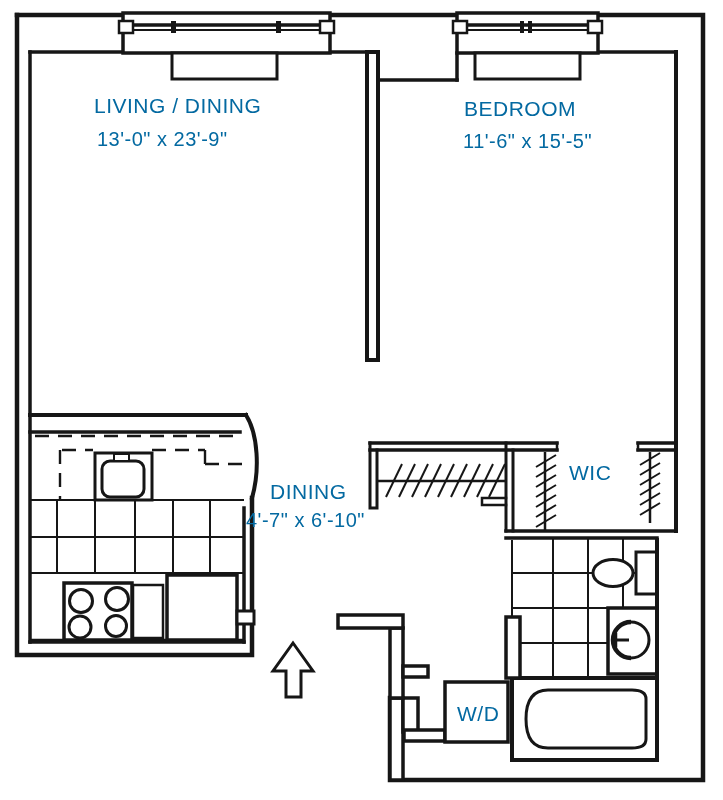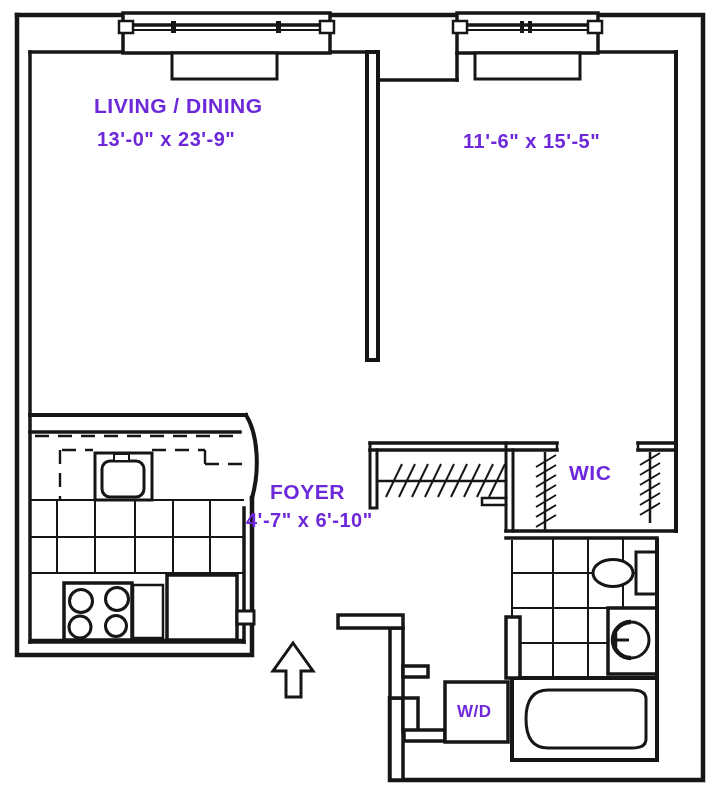--- a/index.html
+++ b/index.html
@@ -2,26 +2,26 @@
 <html><head>
 <meta charset="utf-8">
 <style>
   html,body{margin:0;padding:0;background:#ffffff;}
   .plan{
     position:relative;width:723px;height:800px;background:#ffffff;overflow:hidden;
     font-family:"Liberation Sans", sans-serif;color:#161616;
   }
   .plan svg{position:absolute;left:0;top:0;}
   .lbl{
-    position:absolute;white-space:nowrap;font-weight:bold;color:#6d28d9;
+    position:absolute;white-space:nowrap;font-weight:normal;color:#0369a1;
     letter-spacing:.5px;line-height:1;
   }
   .lbl.room{font-size:21px;}
   .lbl.dims{font-size:20px;}
-  .lbl.small{font-size:17px;}
+  .lbl.small{font-size:21px;}
 </style>
 </head>
 <body>
 
 <div class="plan">
 <svg width="723" height="800" viewBox="0 0 723 800">
 
   <g stroke="#161616" fill="none">
 
     <g stroke-width="2.4" stroke-dasharray="14 9">
@@ -186,18 +186,19 @@
     <rect x="445" y="682" width="63" height="60" stroke="#161616" stroke-width="3.5" fill="#ffffff"></rect>
   </g>
 
   <g>
     <path d="M293,643 L313,671 L301,671 L301,697 L286,697 L286,671 L273,671 Z" fill="#ffffff" stroke="#161616" stroke-width="3" stroke-linejoin="miter"></path>
   </g>
 </svg>
 
   <div class="lbl room" style="left:94px;  top:95px;">LIVING / DINING</div>
   <div class="lbl dims" style="left:97px;  top:129px;">13'-0" x 23'-9"</div>
+  <div class="lbl room" style="left:464px; top:98px;">BEDROOM</div>
   <div class="lbl dims" style="left:463px; top:131px;">11'-6" x 15'-5"</div>
-  <div class="lbl room" style="left:270px; top:481px;">FOYER</div>
+  <div class="lbl room" style="left:270px; top:481px;">DINING</div>
   <div class="lbl dims" style="left:246px; top:510px;">4'-7" x 6'-10"</div>
   <div class="lbl room" style="left:569px; top:462px;">WIC</div>
   <div class="lbl small" style="left:457px; top:703px;">W/D</div>
 </div>
 
 </body></html>

